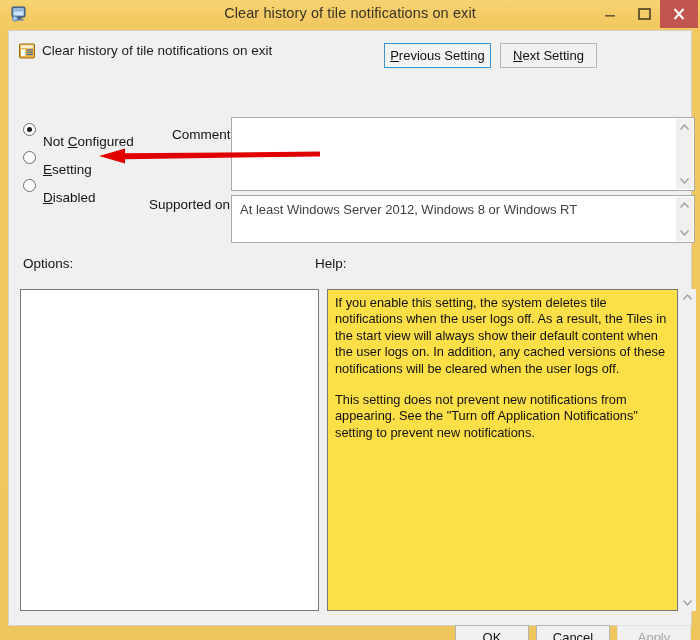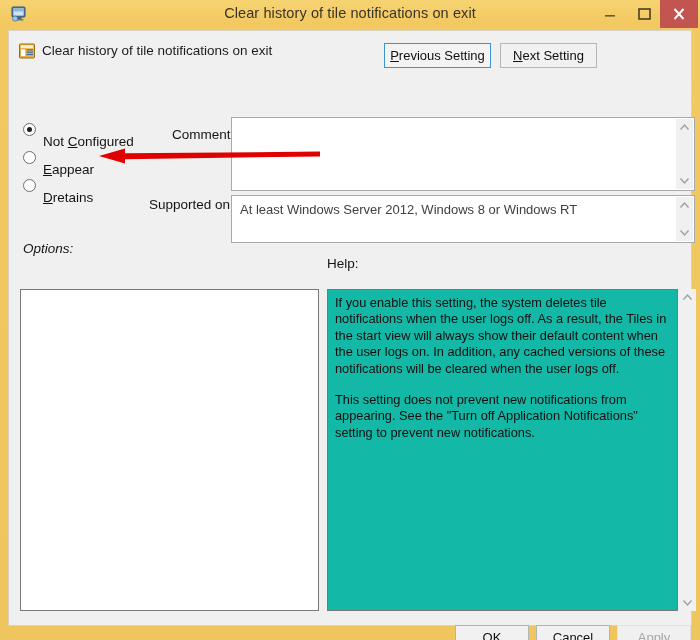--- a/index.html
+++ b/index.html
@@ -189,36 +189,36 @@
     background: #f0f0f0;
   }
   .vscroll .ch {
     position: absolute;
     left: 0; width: 17px; height: 17px;
   }
   .vscroll .ch.up { top: 0; }
   .vscroll .ch.dn { bottom: 0; }
 
   
-  #label-options { left: 14px; top: 210px; font-style: italic; }
-  #label-help { left: 318px; top: 225px; }
+  #label-options { left: 14px; top: 225px; }
+  #label-help { left: 306px; top: 225px; }
 
   #options-panel {
     position: absolute;
     left: 11px; top: 258px;
     width: 299px; height: 322px;
     background: #ffffff;
     border: 1px solid #787878;
     box-sizing: border-box;
   }
   #help-panel {
     position: absolute;
     left: 318px; top: 258px;
     width: 351px; height: 322px;
-    background: #14b8a6;
+    background: #fde047;
     border: 1px solid #787878;
     box-sizing: border-box;
     overflow: hidden;
   }
   #help-text {
     position: absolute;
     left: 7px; top: 5px;
     width: 334px;
     font-size: 12.8px;
     line-height: 16.4px;
@@ -324,26 +324,26 @@
 
     <div class="hdr-btn" id="btn-prev"><span class="acc">P</span><span>revious Setting</span></div>
 
     <div class="radio-row" id="radio-notconfigured">
       <span class="radio-mark checked"></span>
       <span class="radio-label"><span>Not </span><span class="acc">C</span><span>onfigured</span></span>
     </div>
 
     <div class="radio-row" id="radio-enabled">
       <span class="radio-mark"></span>
-      <span class="radio-label"><span class="acc">E</span><span>appear</span></span>
+      <span class="radio-label"><span class="acc">E</span><span>setting</span></span>
     </div>
 
     <div class="radio-row" id="radio-disabled">
       <span class="radio-mark"></span>
-      <span class="radio-label"><span class="acc">D</span><span>retains</span></span>
+      <span class="radio-label"><span class="acc">D</span><span>isabled</span></span>
     </div>
 
     <div class="field-label" id="label-comment">Comment:</div>
     <div class="textbox" id="comment-box">
       <div class="vscroll">
         <svg class="ch up" viewBox="0 0 17 17">
           <path d="M4.5 10.5 L8.5 6 L12.5 10.5" stroke="#a0a0a0" stroke-width="1.4" fill="none"></path>
         </svg>
         <svg class="ch dn" viewBox="0 0 17 17">
           <path d="M4.5 6.5 L8.5 11 L12.5 6.5" stroke="#a0a0a0" stroke-width="1.4" fill="none"></path>

